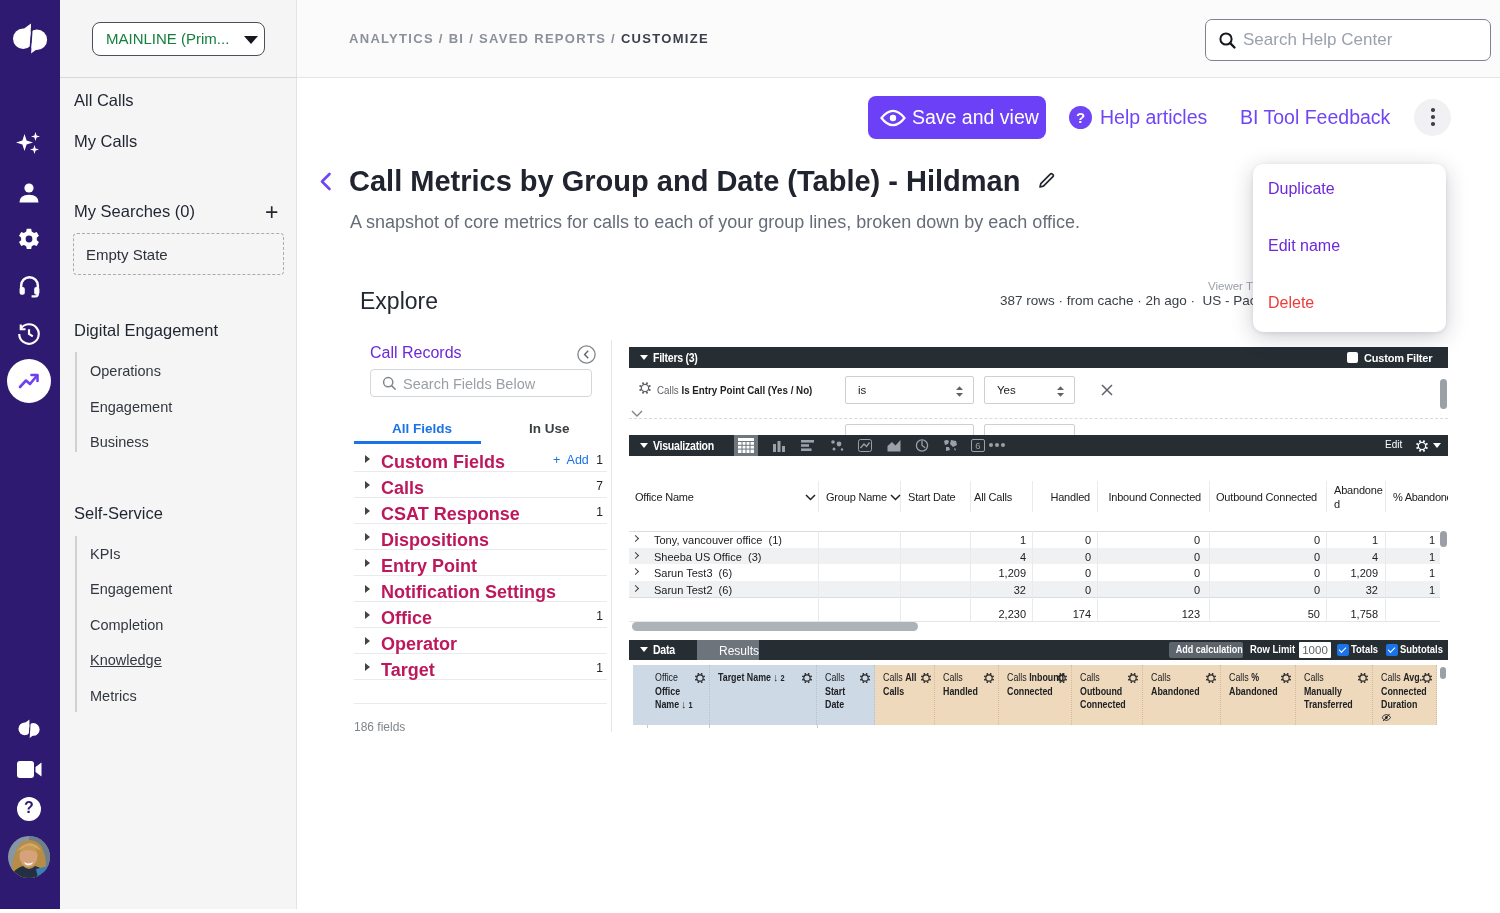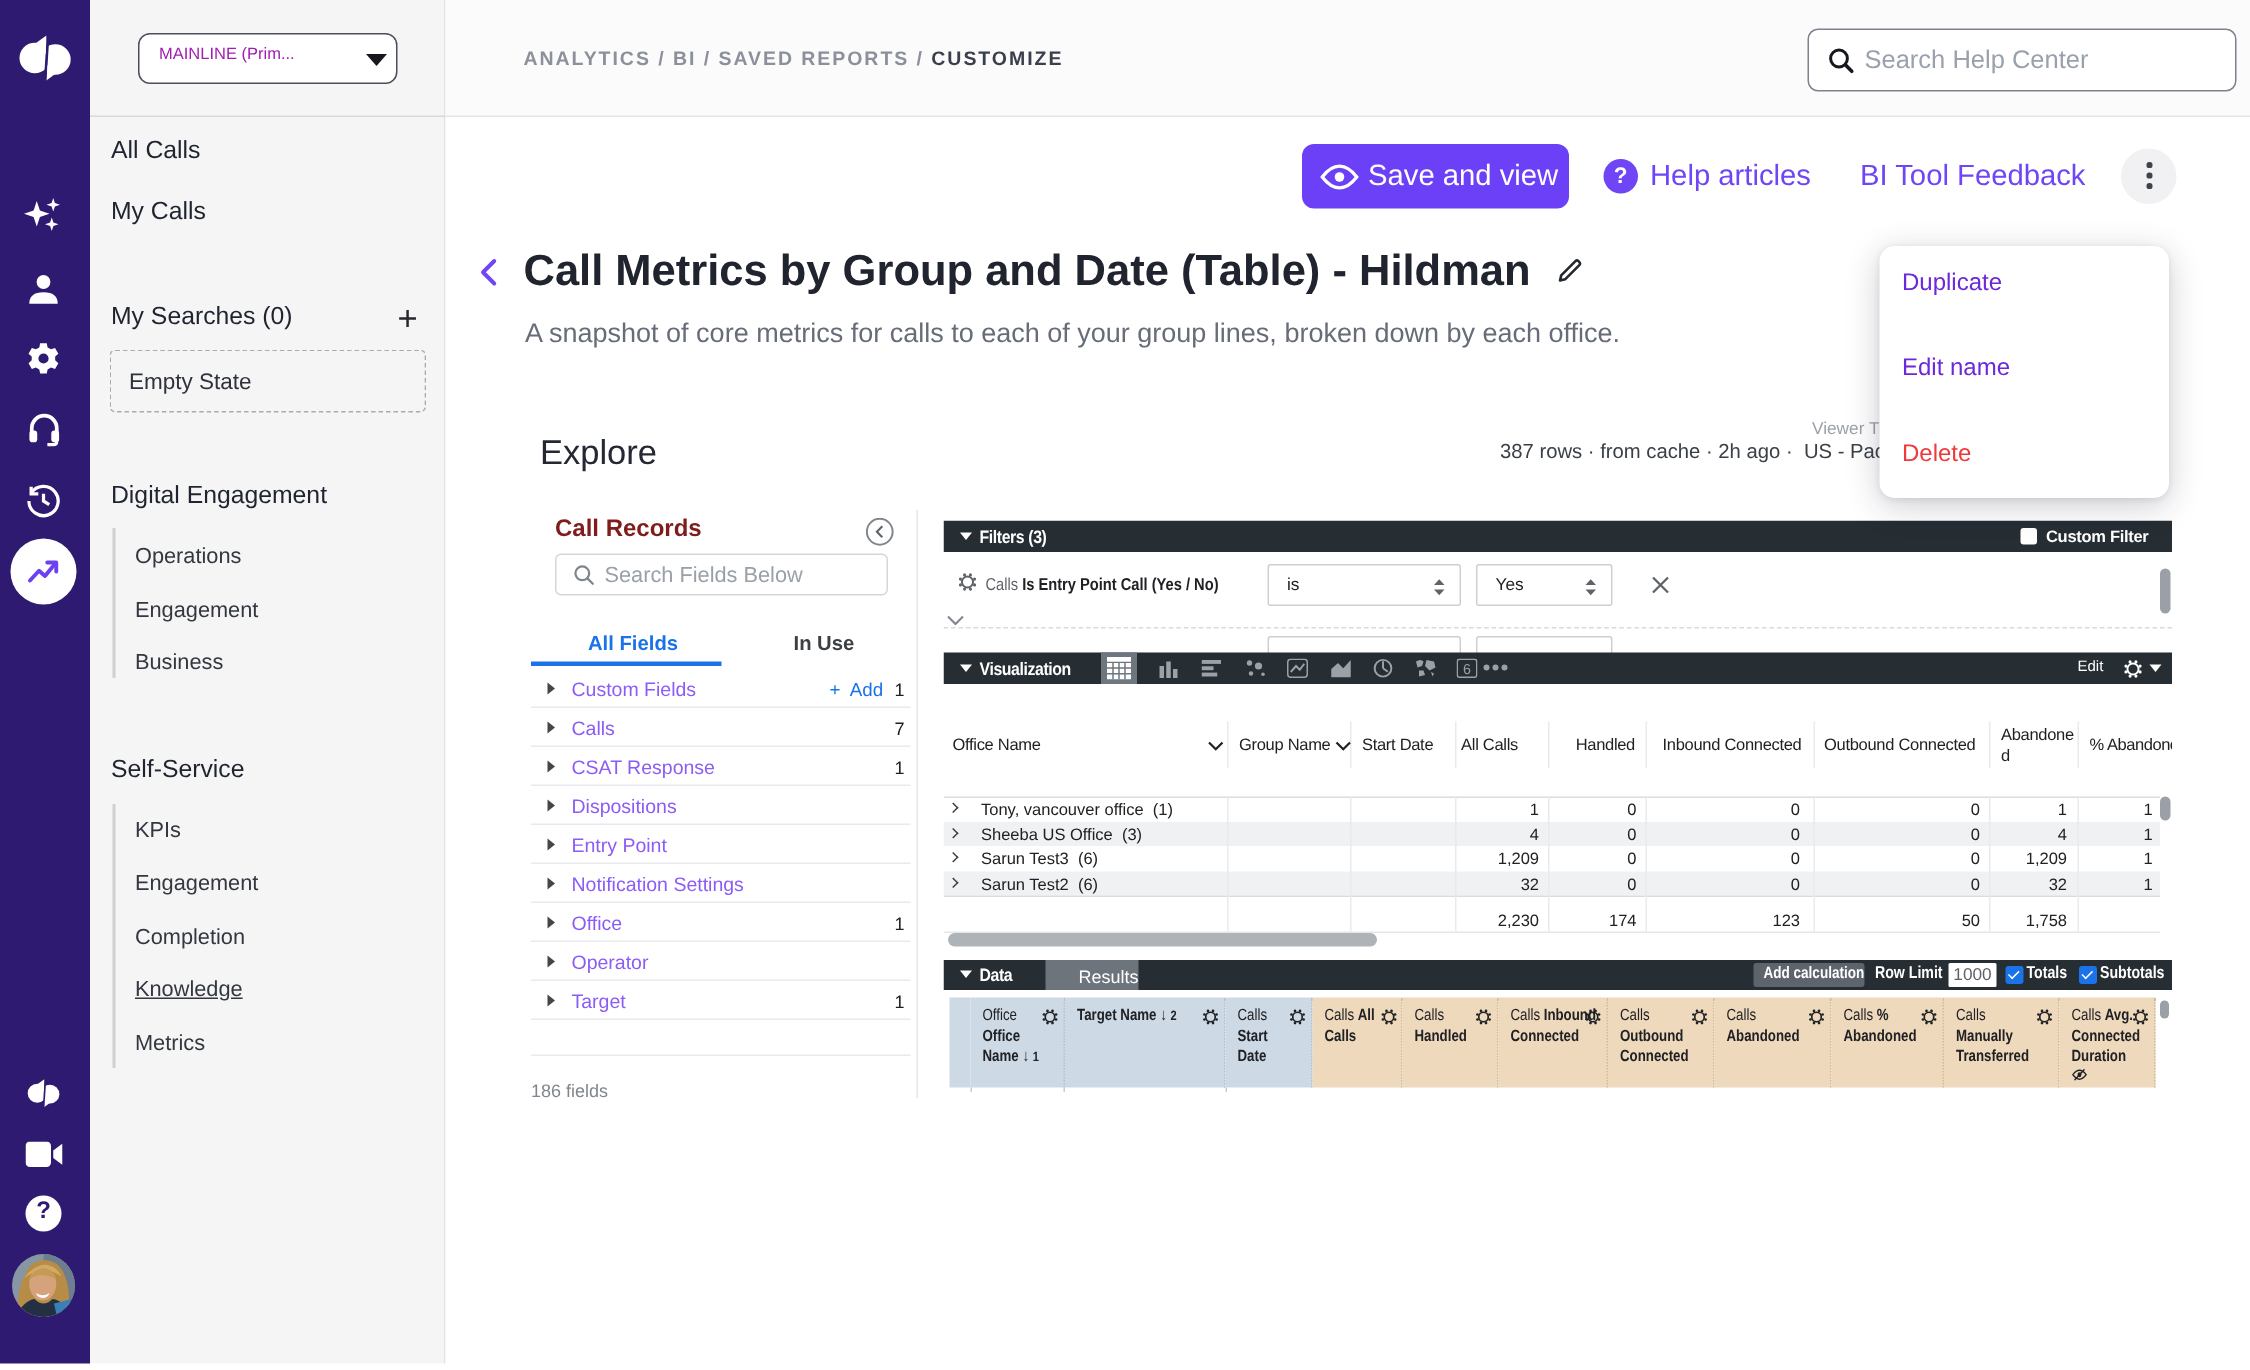--- a/index.html
+++ b/index.html
@@ -32,21 +32,21 @@
 
 .darkbar { position:absolute; left:286px; width:819px; height:21px; background:#262d33; color:#fff; }
 .darkbar .cap { position:absolute; left:11px; top:8px; width:0; height:0; border-left:4.5px solid transparent; border-right:4.5px solid transparent; border-top:5.5px solid #fff; }
 .darkbar .lbl { position:absolute; left:24px; top:4px; font-size:12px; font-weight:700; letter-spacing:-0.3px; white-space:nowrap; transform:scaleX(.88); transform-origin:0 0; }
 
 .selbox { position:absolute; background:#fff; border:1px solid #ccd0d4; border-radius:2px; height:28px; }
 .selbox .txt { position:absolute; left:12px; top:7px; font-size:11.5px; color:#202124; }
 
 .frow { position:relative; height:26px; border-bottom:1px solid #e8eaed; }
 .frow i { position:absolute; left:11px; top:9px; width:0; height:0; border-top:4px solid transparent; border-bottom:4px solid transparent; border-left:5px solid #444746; }
-.frow b { position:absolute; left:27px; top:6px; font-size:13px; font-weight:400; color:#8b5cf6; }
+.frow b { position:absolute; left:27px; top:6px; font-size:18px; font-weight:700; color:#be185d; }
 .frow em { position:absolute; right:4px; top:7px; font-style:normal; font-size:12px; color:#202124; }
 .frow .add { position:absolute; left:199px; top:7px; font-size:12.5px; color:#1a73e8; font-weight:500; }
 
 .cb { position:absolute; width:12px; height:12px; background:#1a73e8; border-radius:2px; }
 .cb:after { content:""; position:absolute; left:2px; top:2.6px; width:6px; height:3px; border-left:1.8px solid #fff; border-bottom:1.8px solid #fff; transform:rotate(-45deg); }
 .vl { position:absolute; width:1px; background:#e9eaeb; }
 .num { position:absolute; font-size:11px; color:#202124; text-align:right; white-space:nowrap; }
 .hnum { position:absolute; font-size:11px; letter-spacing:-0.2px; font-weight:500; color:#202124; text-align:right; white-space:nowrap; }
 .dhc { position:absolute; top:318px; height:60px; font-size:10.8px; color:#202124; line-height:13.5px; padding:6px 0 0 8px; border-right:1px dotted #b9bfc6; }
 .dhc .tx { display:inline-block; transform:scaleX(.82); transform-origin:0 0; white-space:nowrap; }
@@ -158,21 +158,21 @@
         <ellipse cx="20.5" cy="20" rx="9" ry="11" fill="#d6a27c"></ellipse>
         <path d="M12 17 Q14 10 21 9.5 Q28 10 29.5 17 Q25 14 20 14 Q15 14 12 17 Z" fill="#c49a55"></path>
         <path d="M16 26 Q20.5 29 25 26 L24 28 Q20.5 30.5 17 28 Z" fill="#fff"></path>
         <path d="M2 42 Q8 31 15 30 Q21 36 27 30 Q35 31 40 42 Z" fill="#232f42"></path>
         <path d="M28 33 L40 30 L41 42 L30 42 Z" fill="#3c7fb7"></path>
       </g>
     </svg>
   </div>
   <div class="abs" id="sbar">
     <div class="abs" style="left:32px;top:22px;width:173px;height:34px;background:#fff;border:1.5px solid #4a4f5a;border-radius:8px;"></div>
-    <div class="abs" style="left:46px;top:30px;font-size:11px;color:#a21caf;">MAINLINE (Prim...</div>
+    <div class="abs" style="left:46px;top:30px;font-size:15px;color:#15803d;">MAINLINE (Prim...</div>
     <div class="abs" style="left:184px;top:36px;width:0;height:0;border-left:7px solid transparent;border-right:7px solid transparent;border-top:8px solid #16181d;"></div>
     <div class="sep"></div>
     <div class="navitem" style="top:91px;">All Calls</div>
     <div class="navitem" style="top:132px;">My Calls</div>
     <div class="navitem" style="top:202px;">My Searches (0)</div>
     <div class="abs" style="left:205px;top:199px;font-size:23px;font-weight:300;color:#24272e;">+</div>
     <div class="abs" style="left:13px;top:233px;width:211px;height:42px;border:1px dashed #a9abb1;border-radius:4px;"></div>
     <div class="abs" style="left:26px;top:246px;font-size:15px;color:#2e323b;">Empty State</div>
     <div class="navitem" style="top:321px;">Digital Engagement</div>
     <div class="vline" style="top:352px;height:100px;"></div>
@@ -219,21 +219,21 @@
     <svg class="abs" style="left:741px;top:93px;" width="17" height="17" viewBox="0 0 17 17">
       <path d="M2 15 L2.8 11.6 L12.3 2.1 Q13.3 1.1 14.3 2.1 L14.9 2.7 Q15.9 3.7 14.9 4.7 L5.4 14.2 Z" fill="none" stroke="#23272f" stroke-width="1.7" stroke-linejoin="round"></path>
     </svg>
     <div class="abs" style="left:53px;top:133px;font-size:18px;color:#676d78;">A snapshot of core metrics for calls to each of your group lines, broken down by each office.</div>
 
     <div class="abs" style="left:63px;top:209px;font-size:23px;color:#232833;">Explore</div>
     <div class="abs" style="left:911px;top:201px;font-size:11.5px;color:#9ba0a9;">Viewer Time Zone</div>
     <div class="abs" style="left:703px;top:214px;font-size:13.5px;color:#3b4047;">387 rows · from cache · 2h ago · &nbsp;US - Pacific</div>
     <div class="abs" id="explorer">
 
-      <div class="abs" style="left:30px;top:4px;font-size:16px;font-weight:700;color:#7f1d1d;text-align:right;">Call Records</div>
+      <div class="abs" style="left:30px;top:4px;font-size:16px;font-weight:400;color:#6d28d9;text-align:right;">Call Records</div>
       <svg class="abs" style="left:237px;top:5px;" width="19" height="19" viewBox="0 0 19 19">
         <circle cx="9.5" cy="9.5" r="8.6" fill="none" stroke="#80868b" stroke-width="1.3"></circle>
         <path d="M11.2 5.8 L7.6 9.5 L11.2 13.2" fill="none" stroke="#5f6368" stroke-width="1.4"></path>
       </svg>
       <div class="abs" style="left:30px;top:29px;width:222px;height:28px;border:1px solid #d4d7da;border-radius:4px;background:#fff;"></div>
       <svg class="abs" style="left:42px;top:36px;" width="15" height="15" viewBox="0 0 15 15">
         <circle cx="6.2" cy="6.2" r="4.6" fill="none" stroke="#80868b" stroke-width="1.5"></circle>
         <path d="M9.6 9.6 L13.2 13.2" stroke="#80868b" stroke-width="1.5" stroke-linecap="round"></path>
       </svg>
       <div class="abs" style="left:63px;top:36px;font-size:14.5px;color:#9aa0a6;">Search Fields Below</div>

